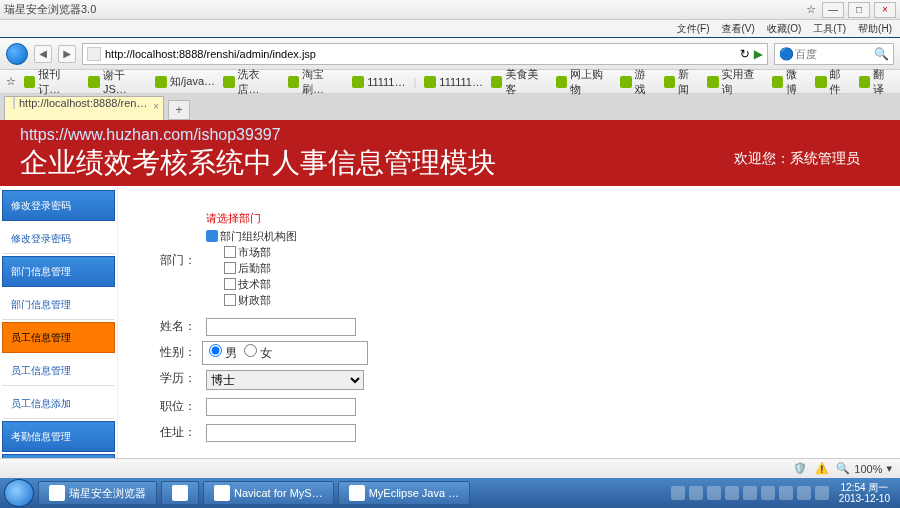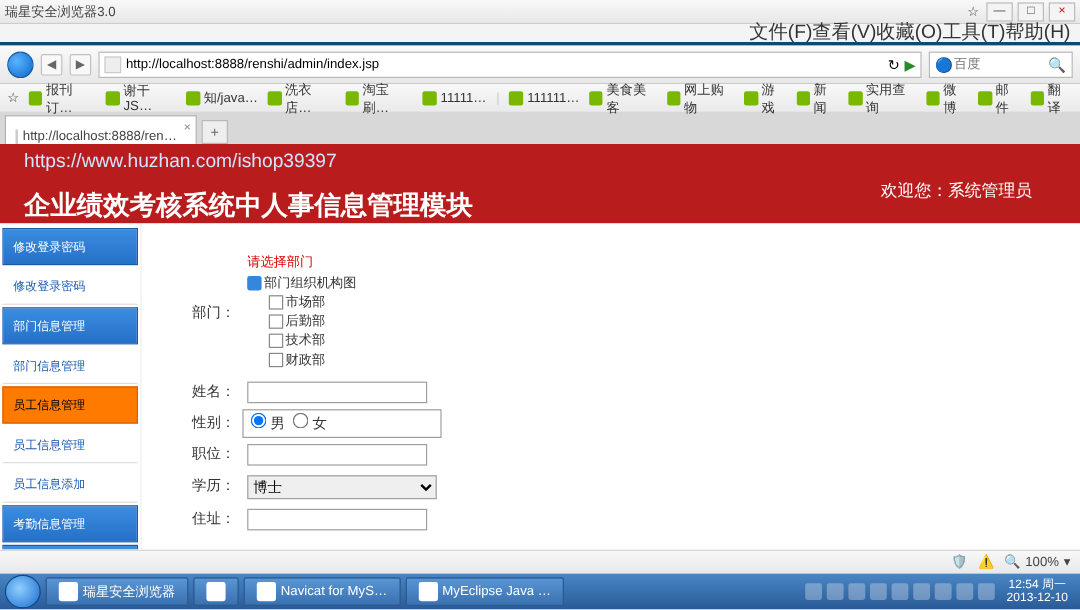--- a/index.html
+++ b/index.html
@@ -1,40 +1,40 @@
 <!DOCTYPE html>
 <html><head>
 <meta charset="utf-8">
 <style>
 *{margin:0;padding:0;box-sizing:border-box;font-family:"Microsoft YaHei",SimSun,Arial,sans-serif}
 body{width:900px;height:508px;overflow:hidden;background:#fff;font-size:12px}
 .titlebar{height:20px;background:linear-gradient(#f8f8f8,#e8e8e8);border-bottom:1px solid #ccc;display:flex;align-items:center;padding:0 4px;font-size:11px;color:#444}
 .titlebar .ttl{flex:1}
 .titlebar .winbtns{display:flex;gap:4px}
 .titlebar .winbtns span{width:22px;height:16px;border:1px solid #bbb;background:#f4f4f4;display:flex;align-items:center;justify-content:center;font-size:10px;cursor:pointer}
-.menubar{height:18px;background:#f4f4f4;display:flex;align-items:center;justify-content:flex-end;padding:0 8px;font-size:16px;color:#333;border-bottom:3px solid #0c4a6e}
+.menubar{height:18px;background:#f4f4f4;display:flex;align-items:center;justify-content:flex-end;padding:0 8px;font-size:10px;color:#333;gap:12px;border-bottom:1px solid #0c4a6e}
 .navbar{height:32px;background:linear-gradient(#fafafa,#e8e8e8);border-bottom:1px solid #ccc;display:flex;align-items:center;padding:0 6px;gap:6px}
 .ie-icon{width:22px;height:22px;border-radius:50%;background:radial-gradient(circle at 35% 35%,#5bb3ff,#0a6acc);border:1px solid #0a5aa8}
 .nav-arrow{width:18px;height:18px;border:1px solid #c0c0c0;background:#f8f8f8;border-radius:2px;display:flex;align-items:center;justify-content:center;color:#666;font-size:10px}
 .addr{flex:1;height:22px;border:1px solid #b8b8b8;background:#fff;display:flex;align-items:center;padding:0 4px;gap:4px}
 .addr input{border:0;flex:1;outline:none;font-size:11px}
 .search-box{width:120px;height:22px;border:1px solid #b8b8b8;background:#fff;display:flex;align-items:center;padding:0 4px}
 .search-icn{width:16px;height:16px;display:flex;align-items:center;justify-content:center}
 .bookmark-bar{height:24px;background:linear-gradient(#f8f8f8,#eaeaea);border-bottom:1px solid #d0d0d0;display:flex;align-items:center;padding:0 6px;gap:8px;font-size:11px;color:#333}
 .bm{display:flex;align-items:center;gap:3px;cursor:pointer}
 .bm-icn{width:12px;height:12px;background:#7ab800;border-radius:2px}
 .bar-sep{color:#ccc}
 .tab-strip{height:26px;background:#d8d8d8;display:flex;align-items:flex-end;padding:0 4px;gap:0}
-.tab{height:24px;background:#ffffff;border:1px solid #b0b0b0;border-bottom:0;padding:12px 20px 0 8px;display:flex;align-items:flex-end;font-size:11px;color:#444;position:relative;max-width:160px}
+.tab{height:24px;background:#fef9c3;border:1px solid #b0b0b0;border-bottom:0;padding:0 20px 0 8px;display:flex;align-items:flex-start;font-size:11px;color:#444;position:relative;max-width:160px}
 .tab .x{position:absolute;right:4px;top:4px;font-size:10px;color:#888}
 .tab-plus{width:22px;height:20px;border:1px solid #b8b8b8;background:#eee;display:flex;align-items:center;justify-content:center;margin-left:4px;font-size:12px;color:#666}
 .page{height:338px;display:flex;flex-direction:column;overflow:hidden}
 .hdr{height:66px;background:#b91c1c;color:#fff;position:relative;padding:6px 20px}
 .hdr .url-text{font-family:Arial;font-size:16px;color:#cfe6ff}
-.hdr .sys-title{font-size:22px;font-weight:bold;color:#fff;margin-top:12px}
+.hdr .sys-title{font-size:28px;font-weight:normal;color:#fff;margin-top:0}
 .hdr .welcome{position:absolute;right:40px;top:30px;font-size:14px}
 .body-area{flex:1;display:flex;background:#fff;overflow:hidden}
 .sidebar{width:118px;background:#fff;padding:4px 2px;border-right:1px solid #eee}
 .menu-item{height:31px;background:linear-gradient(#3a8de0,#2670c8);color:#fff;font-size:10px;display:flex;align-items:center;padding-left:8px;margin-bottom:2px;cursor:pointer;border:1px solid #1a5aa8}
 .menu-item.sub{background:#fff;color:#1a5ab0;border:1px solid #fff;border-bottom:1px solid #ddd}
 .menu-item.active{background:#ff7b00;color:#000;border-color:#d66000}
 .content{flex:1;padding:20px 20px 10px 20px;overflow:auto}
 .form-table td{padding:3px 4px;vertical-align:top;font-size:12px;color:#333}
 .form-table td.lbl{text-align:right;width:60px;color:#333}
 .form-table input[type=text]{height:18px;border:1px solid #a0a0a0;padding:0 3px;font-size:12px;width:150px}
@@ -165,26 +165,26 @@
         </tr>
         <tr>
               <td class="lbl">姓名：</td>
               <td><input type="text" value="" style=""></td>
             </tr>
         <tr>
               <td class="lbl">性别：</td>
               <td style="border:1px solid #a0a0a0;padding:2px 6px;width:150px"><label><input type="radio" checked="" style=""> <span>男</span></label>&nbsp;&nbsp;<label><input type="radio" style=""> <span>女</span></label></td>
             </tr>
         <tr>
+              <td class="lbl">学历：</td>
+              <td><select><option>博士</option></select></td>
+            </tr>
+        <tr>
               <td class="lbl">职位：</td>
               <td><input type="text" value="" style=""></td>
-            </tr>
-        <tr>
-              <td class="lbl">学历：</td>
-              <td><select><option>博士</option></select></td>
             </tr>
         <tr>
               <td class="lbl">住址：</td>
               <td><input type="text" value="" style=""></td>
             </tr>
 
       </tbody>
         </table>
     </div>
   </div>

